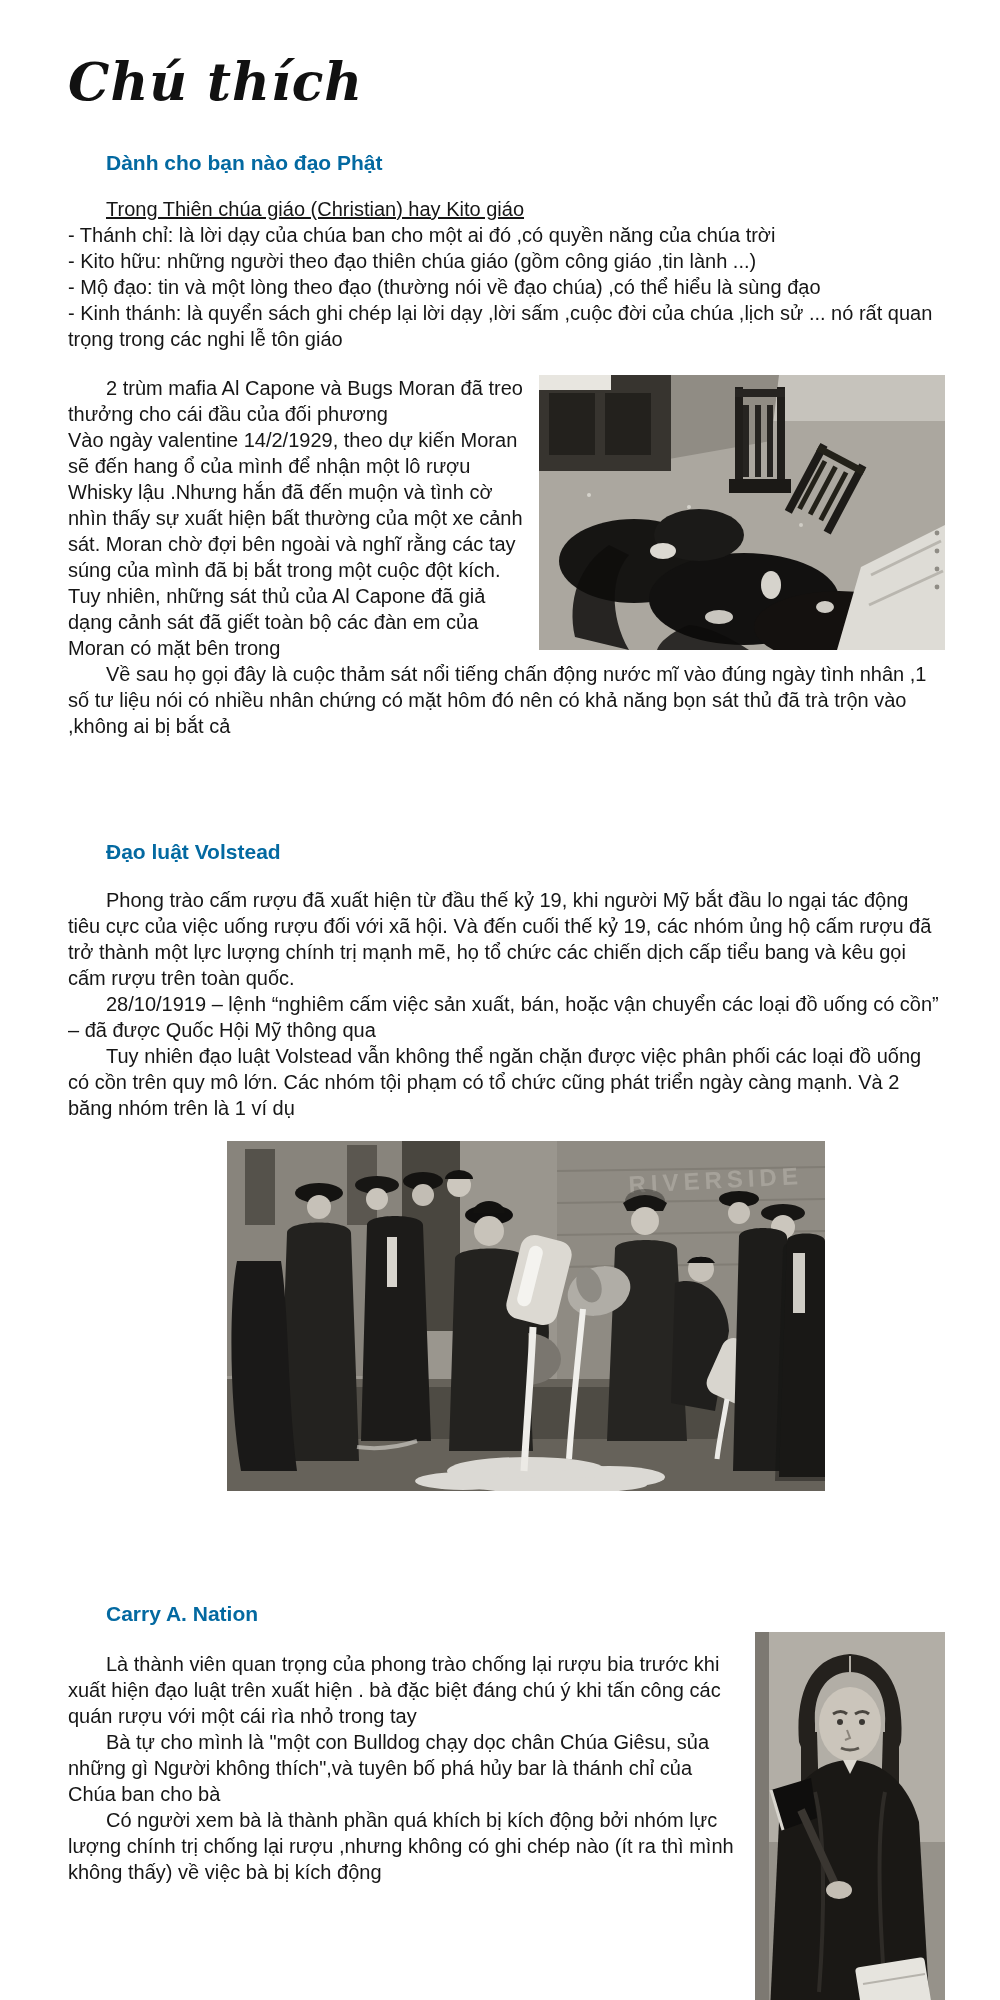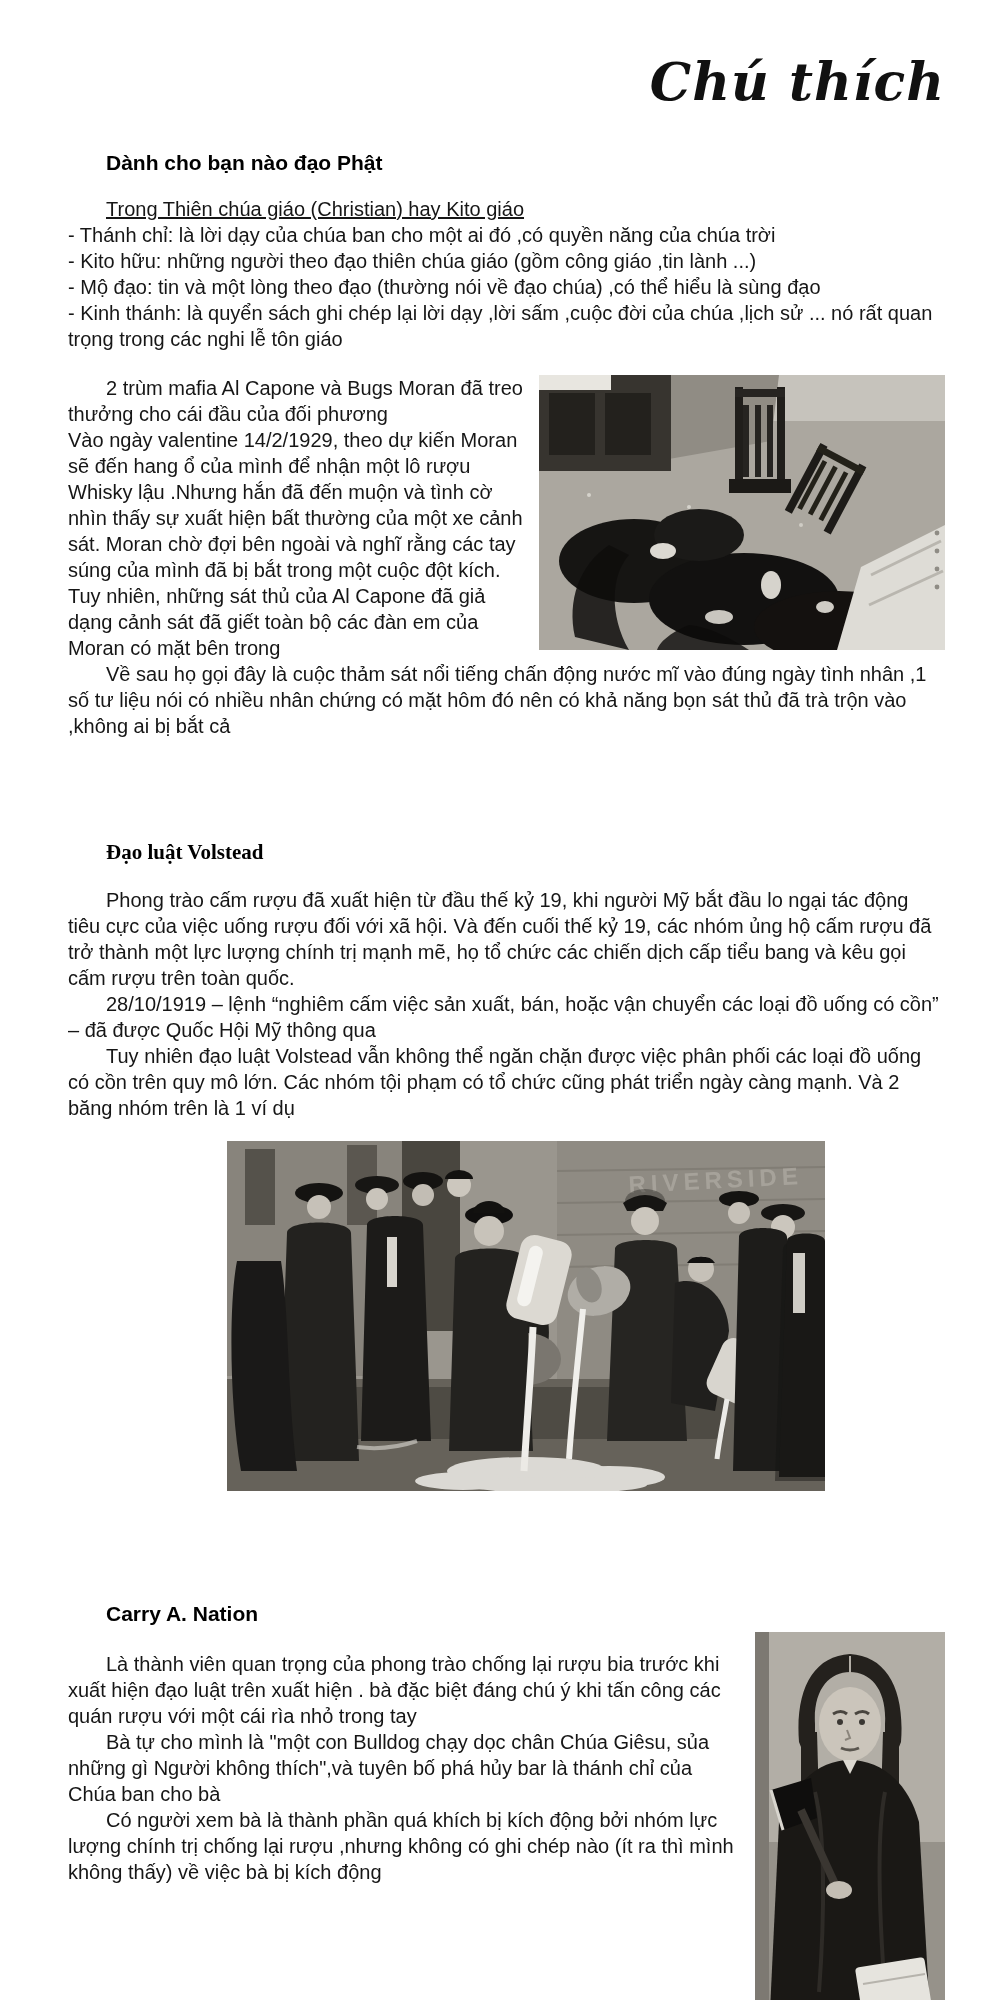--- a/index.html
+++ b/index.html
@@ -6,29 +6,29 @@
   html,body { background:#ffffff; }
   body {
     width:1000px; height:2000px; overflow:hidden; position:relative;
     color:#161616;
     font-family:"Liberation Sans", sans-serif;
     font-size:20px; line-height:26px;
   }
   .page { padding:0 55px 0 68px; }
 
   .doc-title {
-    text-align:right; margin-top:52px;
+    text-align:left; margin-top:52px;
     font-family:"DejaVu Serif", serif; font-style:italic; font-weight:bold;
     font-size:52px; line-height:60px; letter-spacing:1px; color:#111;
   }
 
-  h2 { font-size:21px; line-height:26px; font-weight:700; margin-left:38px; color:#000000; }
+  h2 { font-size:21px; line-height:26px; font-weight:700; margin-left:38px; color:#0369a1; }
   .h-buddhism { margin-top:38px; }
   .h-valentine { margin-top:96px; }
-  .h-volstead { margin-top:100px; clear:both;font-family:Liberation Serif, serif; }
+  .h-volstead { margin-top:100px; clear:both; }
   .h-carry { margin-top:110px; }
 
   p { margin:0; }
   .indent { text-indent:38px; }
   .b-intro { margin-top:20px;text-decoration:underline; }
   .mt-first { margin-top:22px; }
 
   .valentine-body { margin-top:23px; }
   .photo { background:#aaa69e; overflow:hidden; }
   .massacre-photo { float:right; width:406px; height:275px; margin:0 0 10px 14px; }

